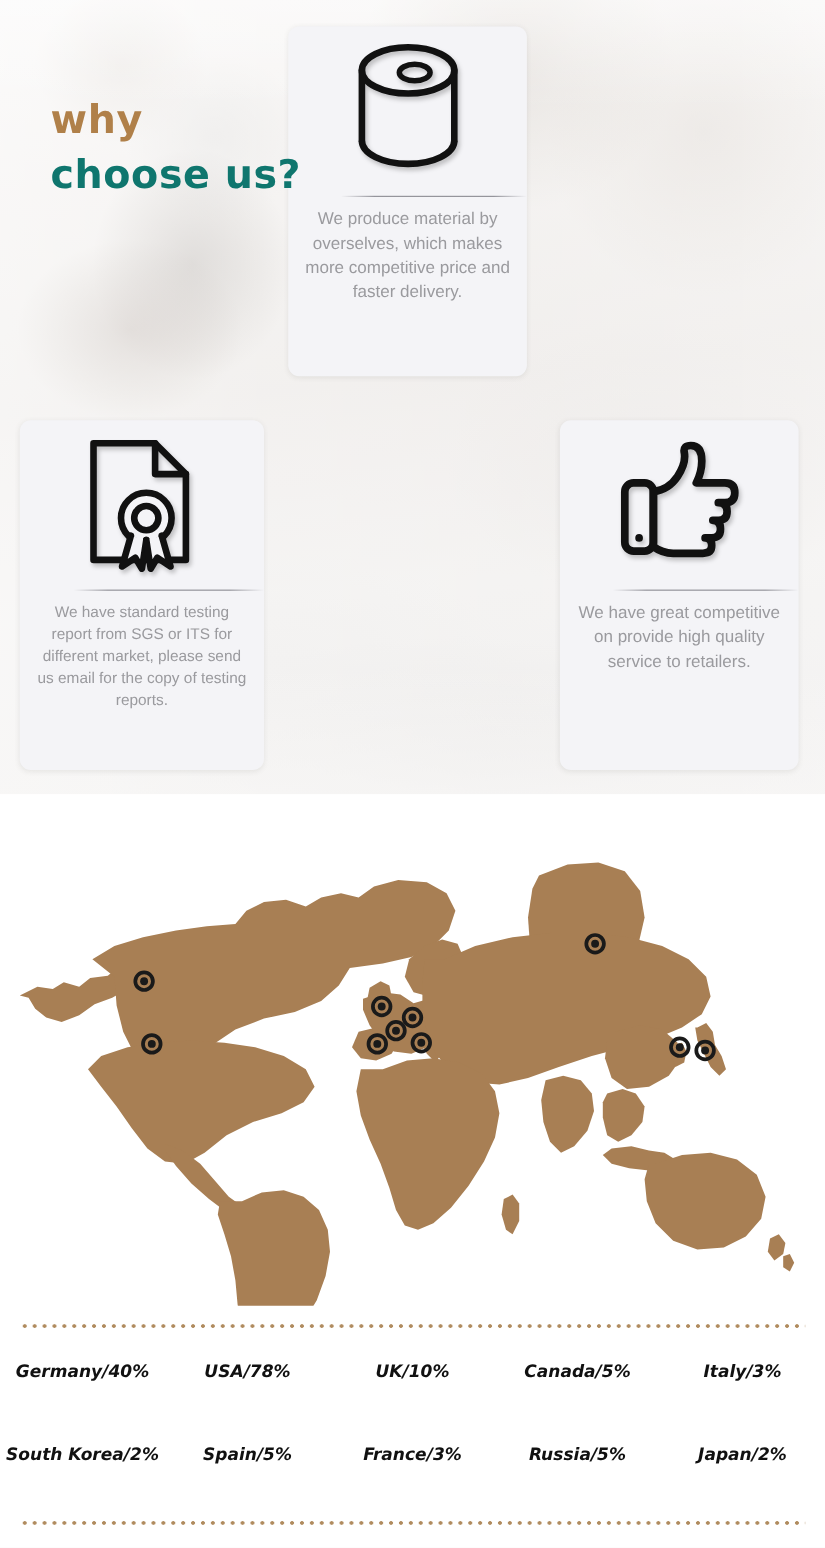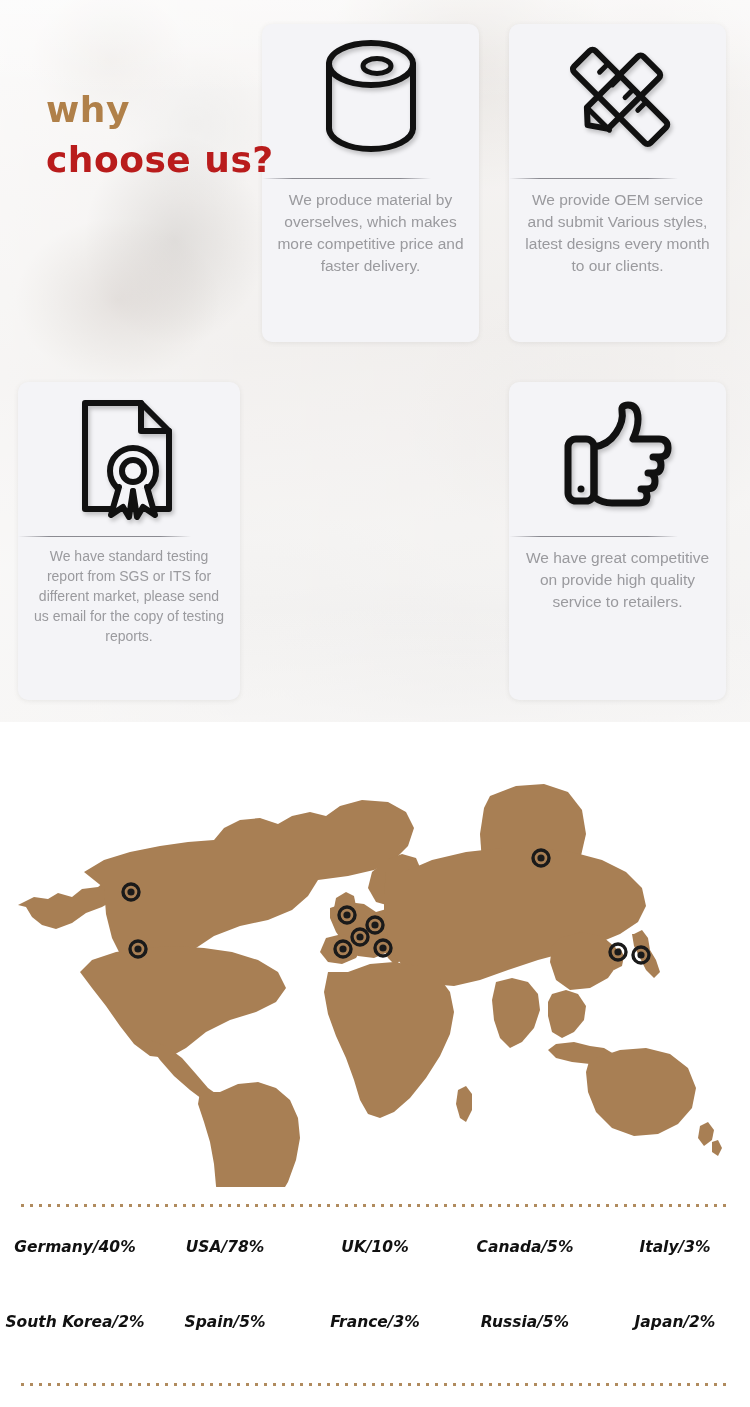--- a/index.html
+++ b/index.html
@@ -57,36 +57,36 @@
     letter-spacing:.5px;
     color:#b08049;
     line-height:1;
     display:block;
   }
   .hero-title .line2 {
     font-family:"DejaVu Sans", sans-serif;
     font-weight:bold;
     font-size:36px;
     letter-spacing:.5px;
-    color:#b91c1c;
+    color:#0f766e;
     line-height:1;
     display:block;
     margin-top:14px;
   }
 
   
   .card {
     position:absolute;
     background:#f4f4f7;
     border-radius:10px;
     box-shadow:0 1px 5px rgba(90,85,80,.10);
     z-index:4;
     display:flex;
     flex-direction:column;
-    align-items:flex-start;
+    align-items:flex-end;
   }
   .card-icon {
     width:100%;
     height:150px;
     display:flex;
     align-items:center;
     justify-content:center;
     flex:0 0 auto;
   }
   .card-icon svg { display:block; filter:drop-shadow(2px 3px 2px rgba(0,0,0,.22)); }
@@ -183,38 +183,20 @@
         <ellipse cx="66" cy="30" rx="14" ry="7.5" stroke="#111" stroke-width="5"></ellipse>
         <path d="M18 28 V 92" stroke="#111" stroke-width="6" stroke-linecap="round"></path>
         <path d="M102 28 V 92" stroke="#111" stroke-width="6" stroke-linecap="round"></path>
         <path d="M18 92 a42 21 0 0 0 84 0" stroke="#111" stroke-width="6" fill="none"></path>
       </svg>
     </div>
     <div class="card-divider"></div>
     <div class="card-text">We produce material by overselves, which makes more competitive price and faster delivery.</div>
   </div>
 
-  <div class="card" id="card-2">
-    <div class="card-icon">
-      <svg width="124" height="124" viewBox="0 0 124 124" fill="none" stroke="#111" stroke-width="6" stroke-linejoin="round" stroke-linecap="round">
-        <g transform="rotate(45 62 62)">
-
-          <rect x="8" y="44" width="108" height="30" rx="4"></rect>
-          <path d="M30 44 v12 M48 44 v12 M66 44 v12 M84 44 v12" stroke-width="5"></path>
-        </g>
-        <g transform="rotate(-45 62 62)">
-
-          <path d="M22 59 l12 -13 h72 a4 4 0 0 1 4 4 v22 a4 4 0 0 1 -4 4 h-72 z"></path>
-          <path d="M34 46 v32" stroke-width="5"></path>
-        </g>
-      </svg>
-    </div>
-    <div class="card-divider"></div>
-    <div class="card-text">We provide OEM service and submit Various styles, latest designs every month to our clients.</div>
-  </div>
 
   <div class="card" id="card-3">
     <div class="card-icon">
       <svg width="116" height="128" viewBox="0 0 116 128" fill="none" stroke="#111" stroke-width="6" stroke-linejoin="round" stroke-linecap="round">
         <path d="M14 10 h56 l28 28 v78 H14 z"></path>
         <path d="M70 10 v28 h28"></path>
         <circle cx="62" cy="78" r="23" fill="#f4f4f7"></circle>
         <circle cx="62" cy="78" r="11"></circle>
         <path d="M48 94 L40 122 L52 114 L58 124 L62 98" fill="#f4f4f7"></path>
         <path d="M76 94 L84 122 L72 114 L66 124 L62 98" fill="#f4f4f7"></path>

